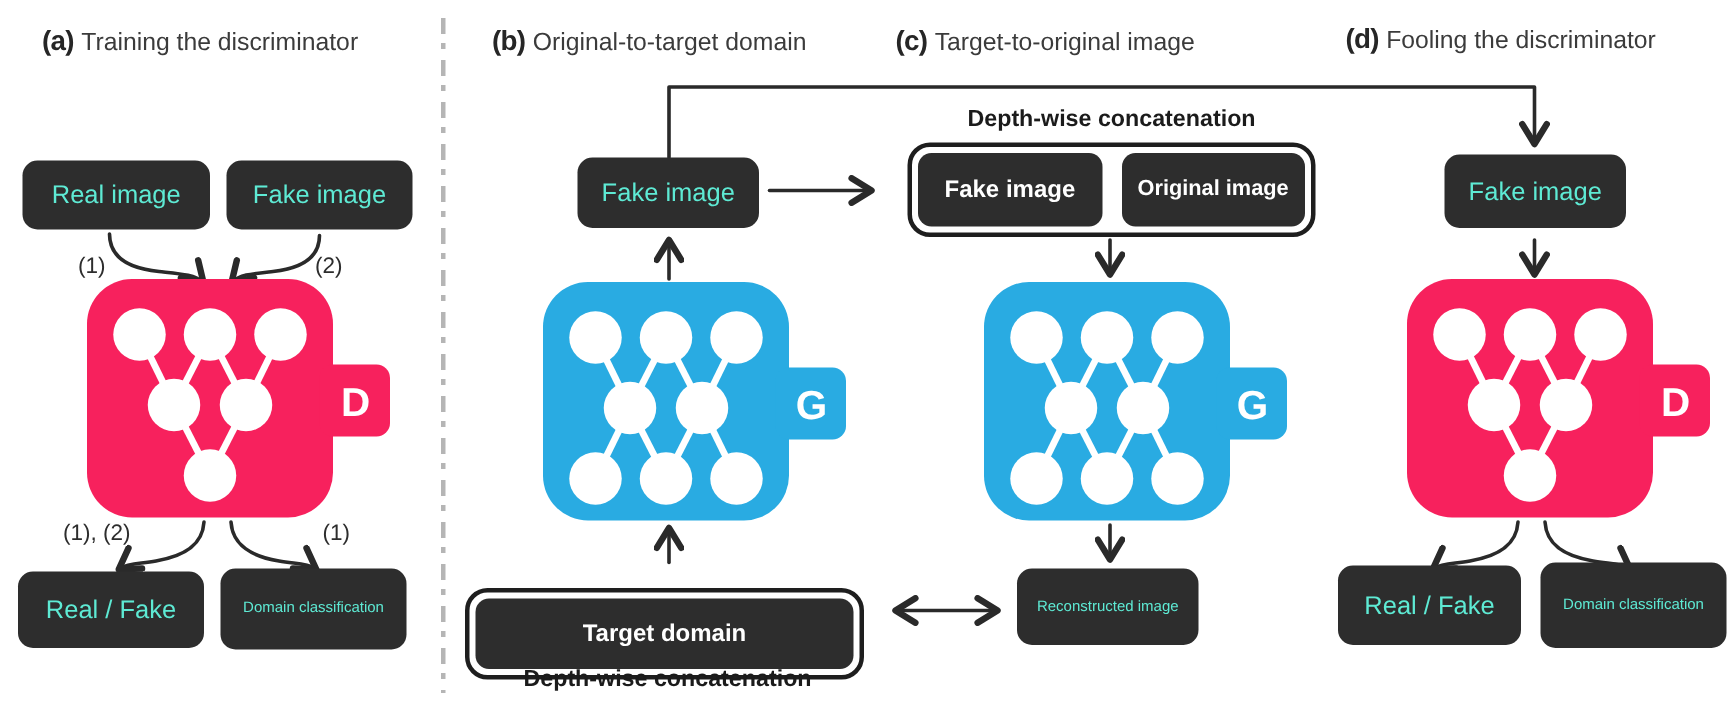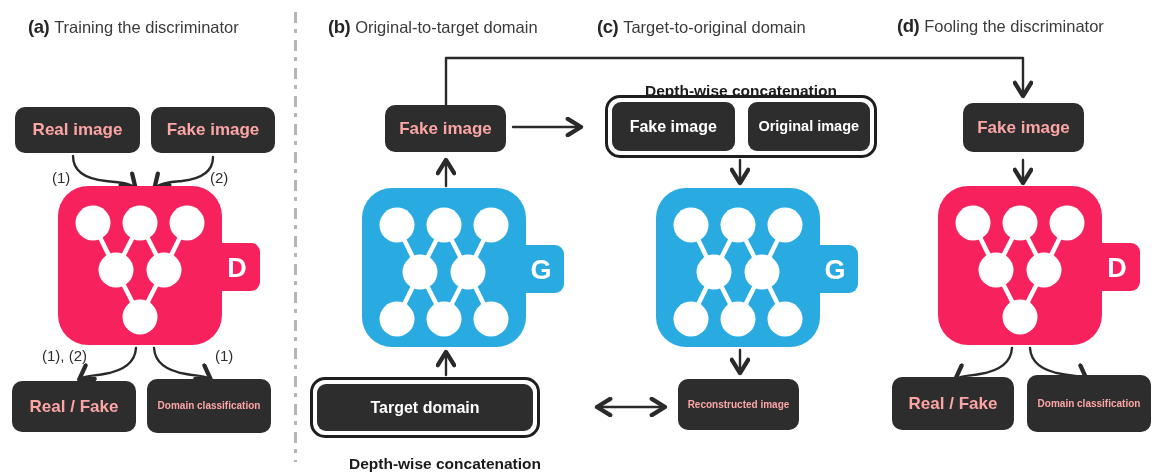--- a/index.html
+++ b/index.html
@@ -8,36 +8,36 @@
     font-family:"Liberation Sans","DejaVu Sans",sans-serif;
   }
   .wires{position:absolute;left:0;top:0;width:1156px;height:472px;z-index:1;}
   .divider{
     position:absolute;left:294px;top:12px;width:3px;height:450px;z-index:0;
     background:repeating-linear-gradient(180deg,#b5b5b5 0 11px,transparent 11px 17px,#b5b5b5 17px 21px,transparent 21px 28px);
   }
   .title{position:absolute;z-index:3;font-size:16.5px;color:#3b3b3b;white-space:nowrap;}
   .title b{font-size:18.5px;color:#262626;margin-right:5px;letter-spacing:-0.5px;}
   .box{
-    position:absolute;z-index:3;background:#2d2d2d;color:#fca5a5;font-weight:bold;
+    position:absolute;z-index:3;background:#2d2d2d;color:#5eead4;font-weight:normal;
     border-radius:10px;display:flex;align-items:center;justify-content:center;
     text-align:left;font-size:17px;line-height:1.12;box-sizing:border-box;padding:2px 6px;
   }
   .box.small{font-size:10px;}
   .group{
     position:absolute;z-index:3;border:3.5px solid #1e1e1e;border-radius:15px;background:#ffffff;
     display:flex;gap:13px;padding:4px;box-sizing:border-box;
   }
   .gbox{
     flex:1;background:#2d2d2d;border-radius:9px;color:#ffffff;font-weight:bold;
     display:flex;align-items:center;justify-content:center;text-align:center;
     font-size:16px;line-height:1.1;padding:0 4px;
   }
   .gbox.small{font-size:14.5px;}
-  .caption{position:absolute;z-index:3;font-weight:bold;font-size:15.5px;color:#1b1b1b;text-align:center;width:240px;margin-top:11px;}
+  .caption{position:absolute;z-index:3;font-weight:bold;font-size:15.5px;color:#1b1b1b;text-align:center;width:240px;}
   .steplabel{position:absolute;z-index:3;font-size:15px;color:#2d2d2d;white-space:nowrap;}
   .net{position:absolute;z-index:2;}
   .net-letter{font:bold 27px "Liberation Sans","DejaVu Sans",sans-serif;fill:#ffffff;text-anchor:middle;}
 </style>
 </head>
 <body>
 
 <div class="canvas">
 
   <svg class="wires" viewBox="0 0 1156 472">
@@ -77,21 +77,21 @@
 
   <div class="divider"></div>
 
   <div class="title" style="left:328px;top:16px;">
     <b>(b)</b><span>Original-to-target domain</span>
   </div>
   <div class="title" style="left:28px;top:16px;">
     <b>(a)</b><span>Training the discriminator</span>
   </div>
   <div class="title" style="left:597px;top:16px;">
-    <b>(c)</b><span>Target-to-original domain</span>
+    <b>(c)</b><span>Target-to-original image</span>
   </div>
   <div class="title" style="left:897px;top:15px;">
     <b>(d)</b><span>Fooling the discriminator</span>
   </div>
 
   <div class="box" style="left:15px;top:107px;width:125px;height:46px;">Real image</div>
   <div class="box" style="left:151px;top:107px;width:124px;height:46px;">Fake image</div>
 
   <span class="steplabel" style="left:52px;top:169px;">(1)</span>
   <span class="steplabel" style="left:210px;top:169px;">(2)</span>
@@ -148,21 +148,21 @@
         <circle cx="129" cy="37" r="17.5"></circle>
       <circle cx="58" cy="84" r="17.5"></circle>
         <circle cx="106" cy="84" r="17.5"></circle>
       <circle cx="35" cy="131" r="17.5"></circle>
         <circle cx="82" cy="131" r="17.5"></circle>
         <circle cx="129" cy="131" r="17.5"></circle>
     </g>
     <text class="net-letter" x="179" y="91">G</text>
   </svg>
 
-  <div class="group" style="left:310px;top:377px;width:230px;height:61px;flex-direction:column;">
+  <div class="group" style="left:310px;top:392px;width:266px;height:61px;flex-direction:column;">
     <div class="gbox">Target domain</div>
   </div>
   <div class="caption" style="left:325px;top:444px;">Depth-wise concatenation</div>
 
   <div class="caption" style="left:621px;top:71px;">Depth-wise concatenation</div>
   <div class="group" style="left:605px;top:95px;width:272px;height:63px;">
     <div class="gbox">Fake image</div>
     <div class="gbox small">Original image</div>
   </div>
 

